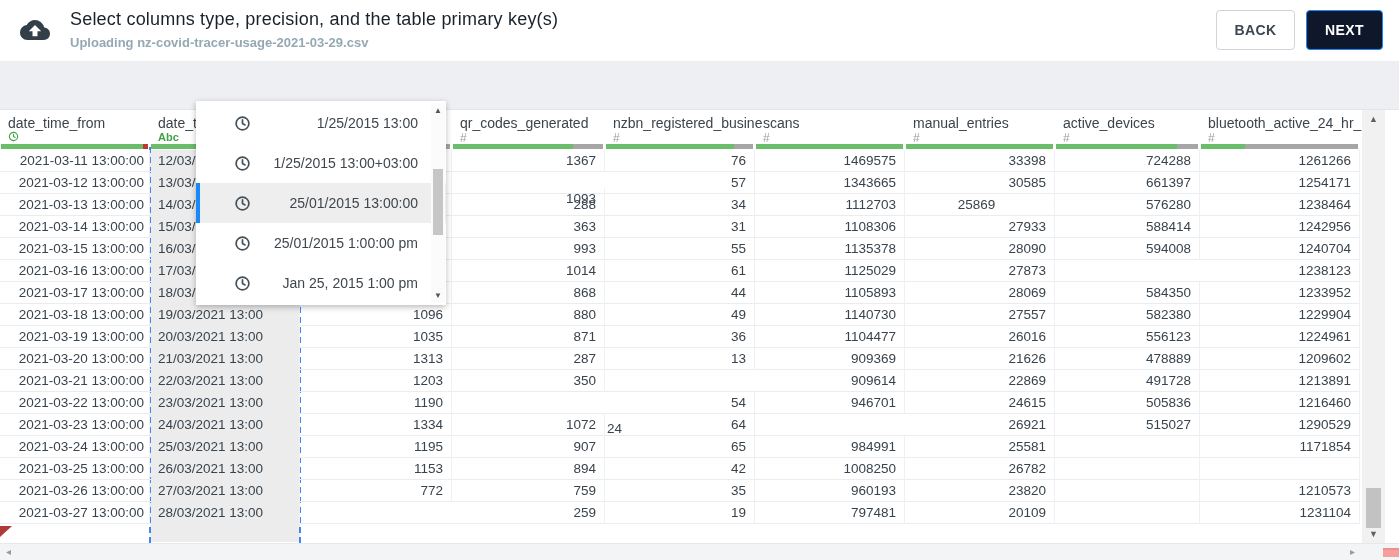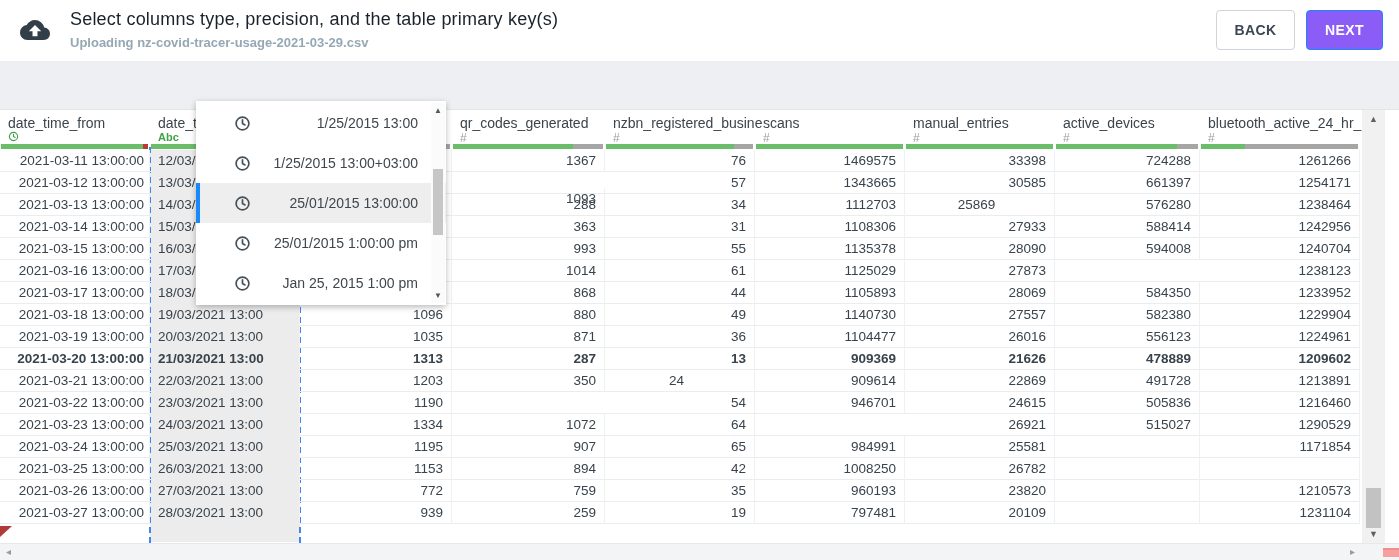--- a/index.html
+++ b/index.html
@@ -7,21 +7,21 @@
   body { position:relative; font-family:"Liberation Sans",sans-serif; background:#fff; overflow:hidden; }
 
   
   .app-header { position:absolute; top:0; left:0; width:1399px; height:62px; background:#fff; border-bottom:1px solid #eceeef; }
   .cloud-icon { position:absolute; left:20px; top:15px; width:30px; height:30px; color:#323e48; }
   .page-title { position:absolute; left:70px; top:9px; font-size:18px; color:#19222b; letter-spacing:.2px; }
   .page-subtitle { position:absolute; left:70px; top:35px; font-size:13px; font-weight:700; color:#95a8b4; }
   .btn { position:absolute; top:10px; height:40px; border-radius:4px; font-size:14px; font-weight:700; letter-spacing:.4px;
          display:flex; align-items:center; justify-content:center; cursor:pointer; }
   .btn-back { right:104px; width:79px; background:#fff; border:1px solid #cfd4d9; color:#3b4752; }
-  .btn-next { right:16px; width:77px; background:#8b5cf6; border:1px solid #1789fc; color:#fff; }
+  .btn-next { right:16px; width:77px; background:#0f172a; border:1px solid #1789fc; color:#fff; }
 
   
   .toolbar { position:absolute; top:62px; left:0; width:1399px; height:48px; background:#edeff2; border-bottom:1px solid #e2e4e6; }
   .tb-icon { position:absolute; color:#3c4750; }
   .key-icon { left:80px; top:77px; width:20px; height:18px; }
   .checkbox { left:124px; top:77px; width:17px; height:17px; background:#333f49; border-radius:2px;
               color:#fff; font-size:13px; line-height:17px; text-align:center; position:absolute; }
   .tt-btn { position:absolute; left:152px; top:70px; width:34px; height:31px; background:#e4e8ea; border:1px solid #c8cfd4;
             border-radius:2px; color:#37424b; font-size:14px; font-weight:700; display:flex; align-items:center; justify-content:center; }
   .type-select { position:absolute; left:197px; top:70px; width:231px; height:31px; background:#e4e8ea; border:1px solid #bcc5cb;
@@ -262,37 +262,37 @@
         <div class="t-cell" style="left: 0px; width: 150px; text-align: right; padding: 0px 5px 0px 2px;">2021-03-19 13:00:00</div>
         <div class="t-cell" style="left: 150px; width: 150px; text-align: left; padding: 0px 2px 0px 8px;">20/03/2021 13:00</div>
         <div class="t-cell" style="left: 300px; width: 152px; text-align: right; padding: 0px 8px 0px 2px;">1035</div>
         <div class="t-cell" style="left: 452px; width: 153px; text-align: right; padding: 0px 8px 0px 2px;">871</div>
         <div class="t-cell" style="left: 605px; width: 150px; text-align: right; padding: 0px 8px 0px 2px;">36</div>
         <div class="t-cell" style="left: 755px; width: 150px; text-align: right; padding: 0px 8px 0px 2px;">1104477</div>
         <div class="t-cell" style="left: 905px; width: 150px; text-align: right; padding: 0px 8px 0px 2px;">26016</div>
         <div class="t-cell" style="left: 1055px; width: 145px; text-align: right; padding: 0px 8px 0px 2px;">556123</div>
         <div class="t-cell" style="left: 1200px; width: 160px; text-align: right; padding: 0px 8px 0px 2px;">1224961</div>
       </div>
-      <div class="t-row" style="top: 238px; font-weight: bold;">
+      <div class="t-row" style="top: 238px;">
         <div class="t-cell" style="left: 0px; width: 150px; text-align: right; padding: 0px 5px 0px 2px;">2021-03-20 13:00:00</div>
         <div class="t-cell" style="left: 150px; width: 150px; text-align: left; padding: 0px 2px 0px 8px;">21/03/2021 13:00</div>
         <div class="t-cell" style="left: 300px; width: 152px; text-align: right; padding: 0px 8px 0px 2px;">1313</div>
         <div class="t-cell" style="left: 452px; width: 153px; text-align: right; padding: 0px 8px 0px 2px;">287</div>
         <div class="t-cell" style="left: 605px; width: 150px; text-align: right; padding: 0px 8px 0px 2px;">13</div>
         <div class="t-cell" style="left: 755px; width: 150px; text-align: right; padding: 0px 8px 0px 2px;">909369</div>
         <div class="t-cell" style="left: 905px; width: 150px; text-align: right; padding: 0px 8px 0px 2px;">21626</div>
         <div class="t-cell" style="left: 1055px; width: 145px; text-align: right; padding: 0px 8px 0px 2px;">478889</div>
         <div class="t-cell" style="left: 1200px; width: 160px; text-align: right; padding: 0px 8px 0px 2px;">1209602</div>
       </div>
       <div class="t-row" style="top: 260px;">
         <div class="t-cell" style="left: 0px; width: 150px; text-align: right; padding: 0px 5px 0px 2px;">2021-03-21 13:00:00</div>
         <div class="t-cell" style="left: 150px; width: 150px; text-align: left; padding: 0px 2px 0px 8px;">22/03/2021 13:00</div>
         <div class="t-cell" style="left: 300px; width: 152px; text-align: right; padding: 0px 8px 0px 2px;">1203</div>
         <div class="t-cell" style="left: 452px; width: 153px; text-align: right; padding: 0px 8px 0px 2px;">350</div>
-        <div class="t-cell" style="left: 605px; width: 150px; text-align: center; padding: 0px 8px 0px 2px;">24</div>
+        <div class="t-cell" style="left: 605px; width: 150px; text-align: left; padding: 0px 8px 0px 2px; margin-top: 48px;">24</div>
         <div class="t-cell" style="left: 755px; width: 150px; text-align: right; padding: 0px 8px 0px 2px;">909614</div>
         <div class="t-cell" style="left: 905px; width: 150px; text-align: right; padding: 0px 8px 0px 2px;">22869</div>
         <div class="t-cell" style="left: 1055px; width: 145px; text-align: right; padding: 0px 8px 0px 2px;">491728</div>
         <div class="t-cell" style="left: 1200px; width: 160px; text-align: right; padding: 0px 8px 0px 2px;">1213891</div>
       </div>
       <div class="t-row" style="top: 282px;">
         <div class="t-cell" style="left: 0px; width: 150px; text-align: right; padding: 0px 5px 0px 2px;">2021-03-22 13:00:00</div>
         <div class="t-cell" style="left: 150px; width: 150px; text-align: left; padding: 0px 2px 0px 8px;">23/03/2021 13:00</div>
         <div class="t-cell" style="left: 300px; width: 152px; text-align: right; padding: 0px 8px 0px 2px;">1190</div>
         <div class="t-cell" style="left: 605px; width: 150px; text-align: right; padding: 0px 8px 0px 2px;">54</div>
@@ -340,21 +340,20 @@
         <div class="t-cell" style="left: 452px; width: 153px; text-align: right; padding: 0px 8px 0px 2px;">759</div>
         <div class="t-cell" style="left: 605px; width: 150px; text-align: right; padding: 0px 8px 0px 2px;">35</div>
         <div class="t-cell" style="left: 755px; width: 150px; text-align: right; padding: 0px 8px 0px 2px;">960193</div>
         <div class="t-cell" style="left: 905px; width: 150px; text-align: right; padding: 0px 8px 0px 2px;">23820</div>
         <div class="t-cell" style="left: 1055px; width: 145px; text-align: right; padding: 0px 8px 0px 2px;"></div>
         <div class="t-cell" style="left: 1200px; width: 160px; text-align: right; padding: 0px 8px 0px 2px;">1210573</div>
       </div>
       <div class="t-row" style="top: 392px;">
         <div class="t-cell" style="left: 0px; width: 150px; text-align: right; padding: 0px 5px 0px 2px;">2021-03-27 13:00:00</div>
         <div class="t-cell" style="left: 150px; width: 150px; text-align: left; padding: 0px 2px 0px 8px;">28/03/2021 13:00</div>
-        <div class="t-cell" style="left: 300px; width: 152px; text-align: right; padding: 0px 8px 0px 2px;">939</div>
         <div class="t-cell" style="left: 452px; width: 153px; text-align: right; padding: 0px 8px 0px 2px;">259</div>
         <div class="t-cell" style="left: 605px; width: 150px; text-align: right; padding: 0px 8px 0px 2px;">19</div>
         <div class="t-cell" style="left: 755px; width: 150px; text-align: right; padding: 0px 8px 0px 2px;">797481</div>
         <div class="t-cell" style="left: 905px; width: 150px; text-align: right; padding: 0px 8px 0px 2px;">20109</div>
         <div class="t-cell" style="left: 1055px; width: 145px; text-align: right; padding: 0px 8px 0px 2px;"></div>
         <div class="t-cell" style="left: 1200px; width: 160px; text-align: right; padding: 0px 8px 0px 2px;">1231104</div>
       </div>
     </div>
   <div class="red-flag"></div>
 </div>

